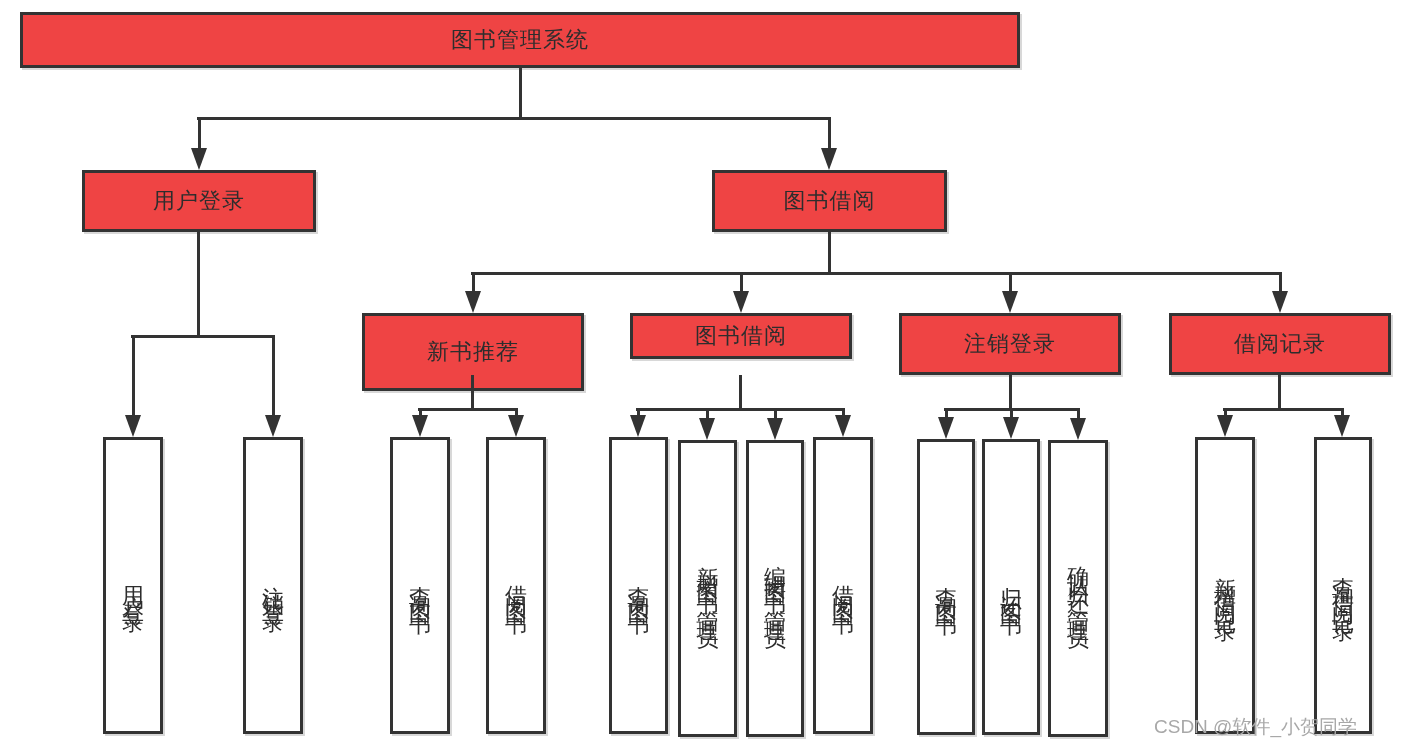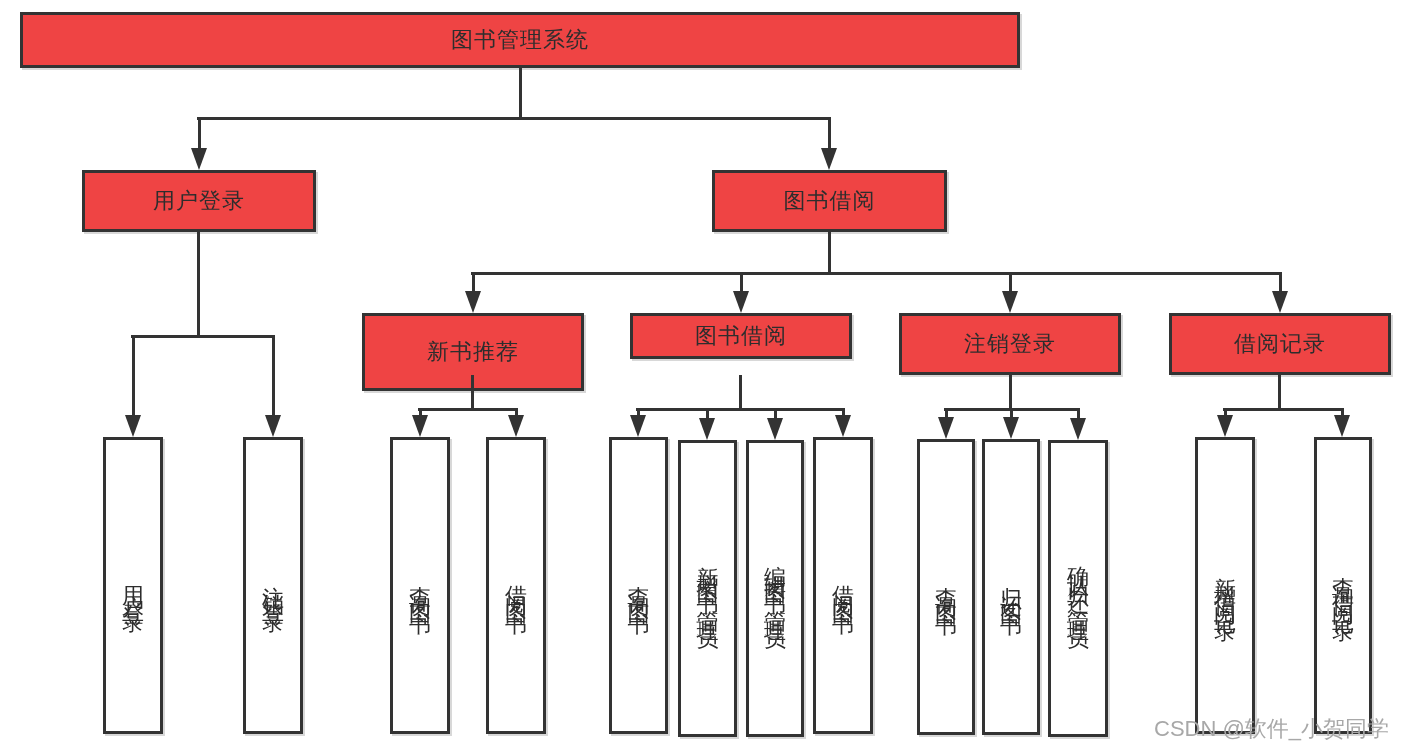--- a/index.html
+++ b/index.html
@@ -49,21 +49,21 @@
   .vline{position:absolute;width:3px;background:var(--line);}
   .hline{position:absolute;height:3px;background:var(--line);}
   .arrow{position:absolute;width:16px;}
   .arrow .shaft{position:absolute;left:6.5px;top:0;bottom:19px;width:3px;background:var(--line);}
   .arrow .head{position:absolute;left:0;bottom:0;width:0;height:0;
     border-left:8px solid transparent;border-right:8px solid transparent;
     border-top:22px solid var(--line);}
   .watermark{
     position:absolute;
     left:1154px;top:714px;
-    font-size:22px;
+    font-size:19px;
     color:var(--wm);
     white-space:nowrap;
     z-index:5;
   }
 </style>
 </head>
 <body>
 
 <div class="stage">
 

